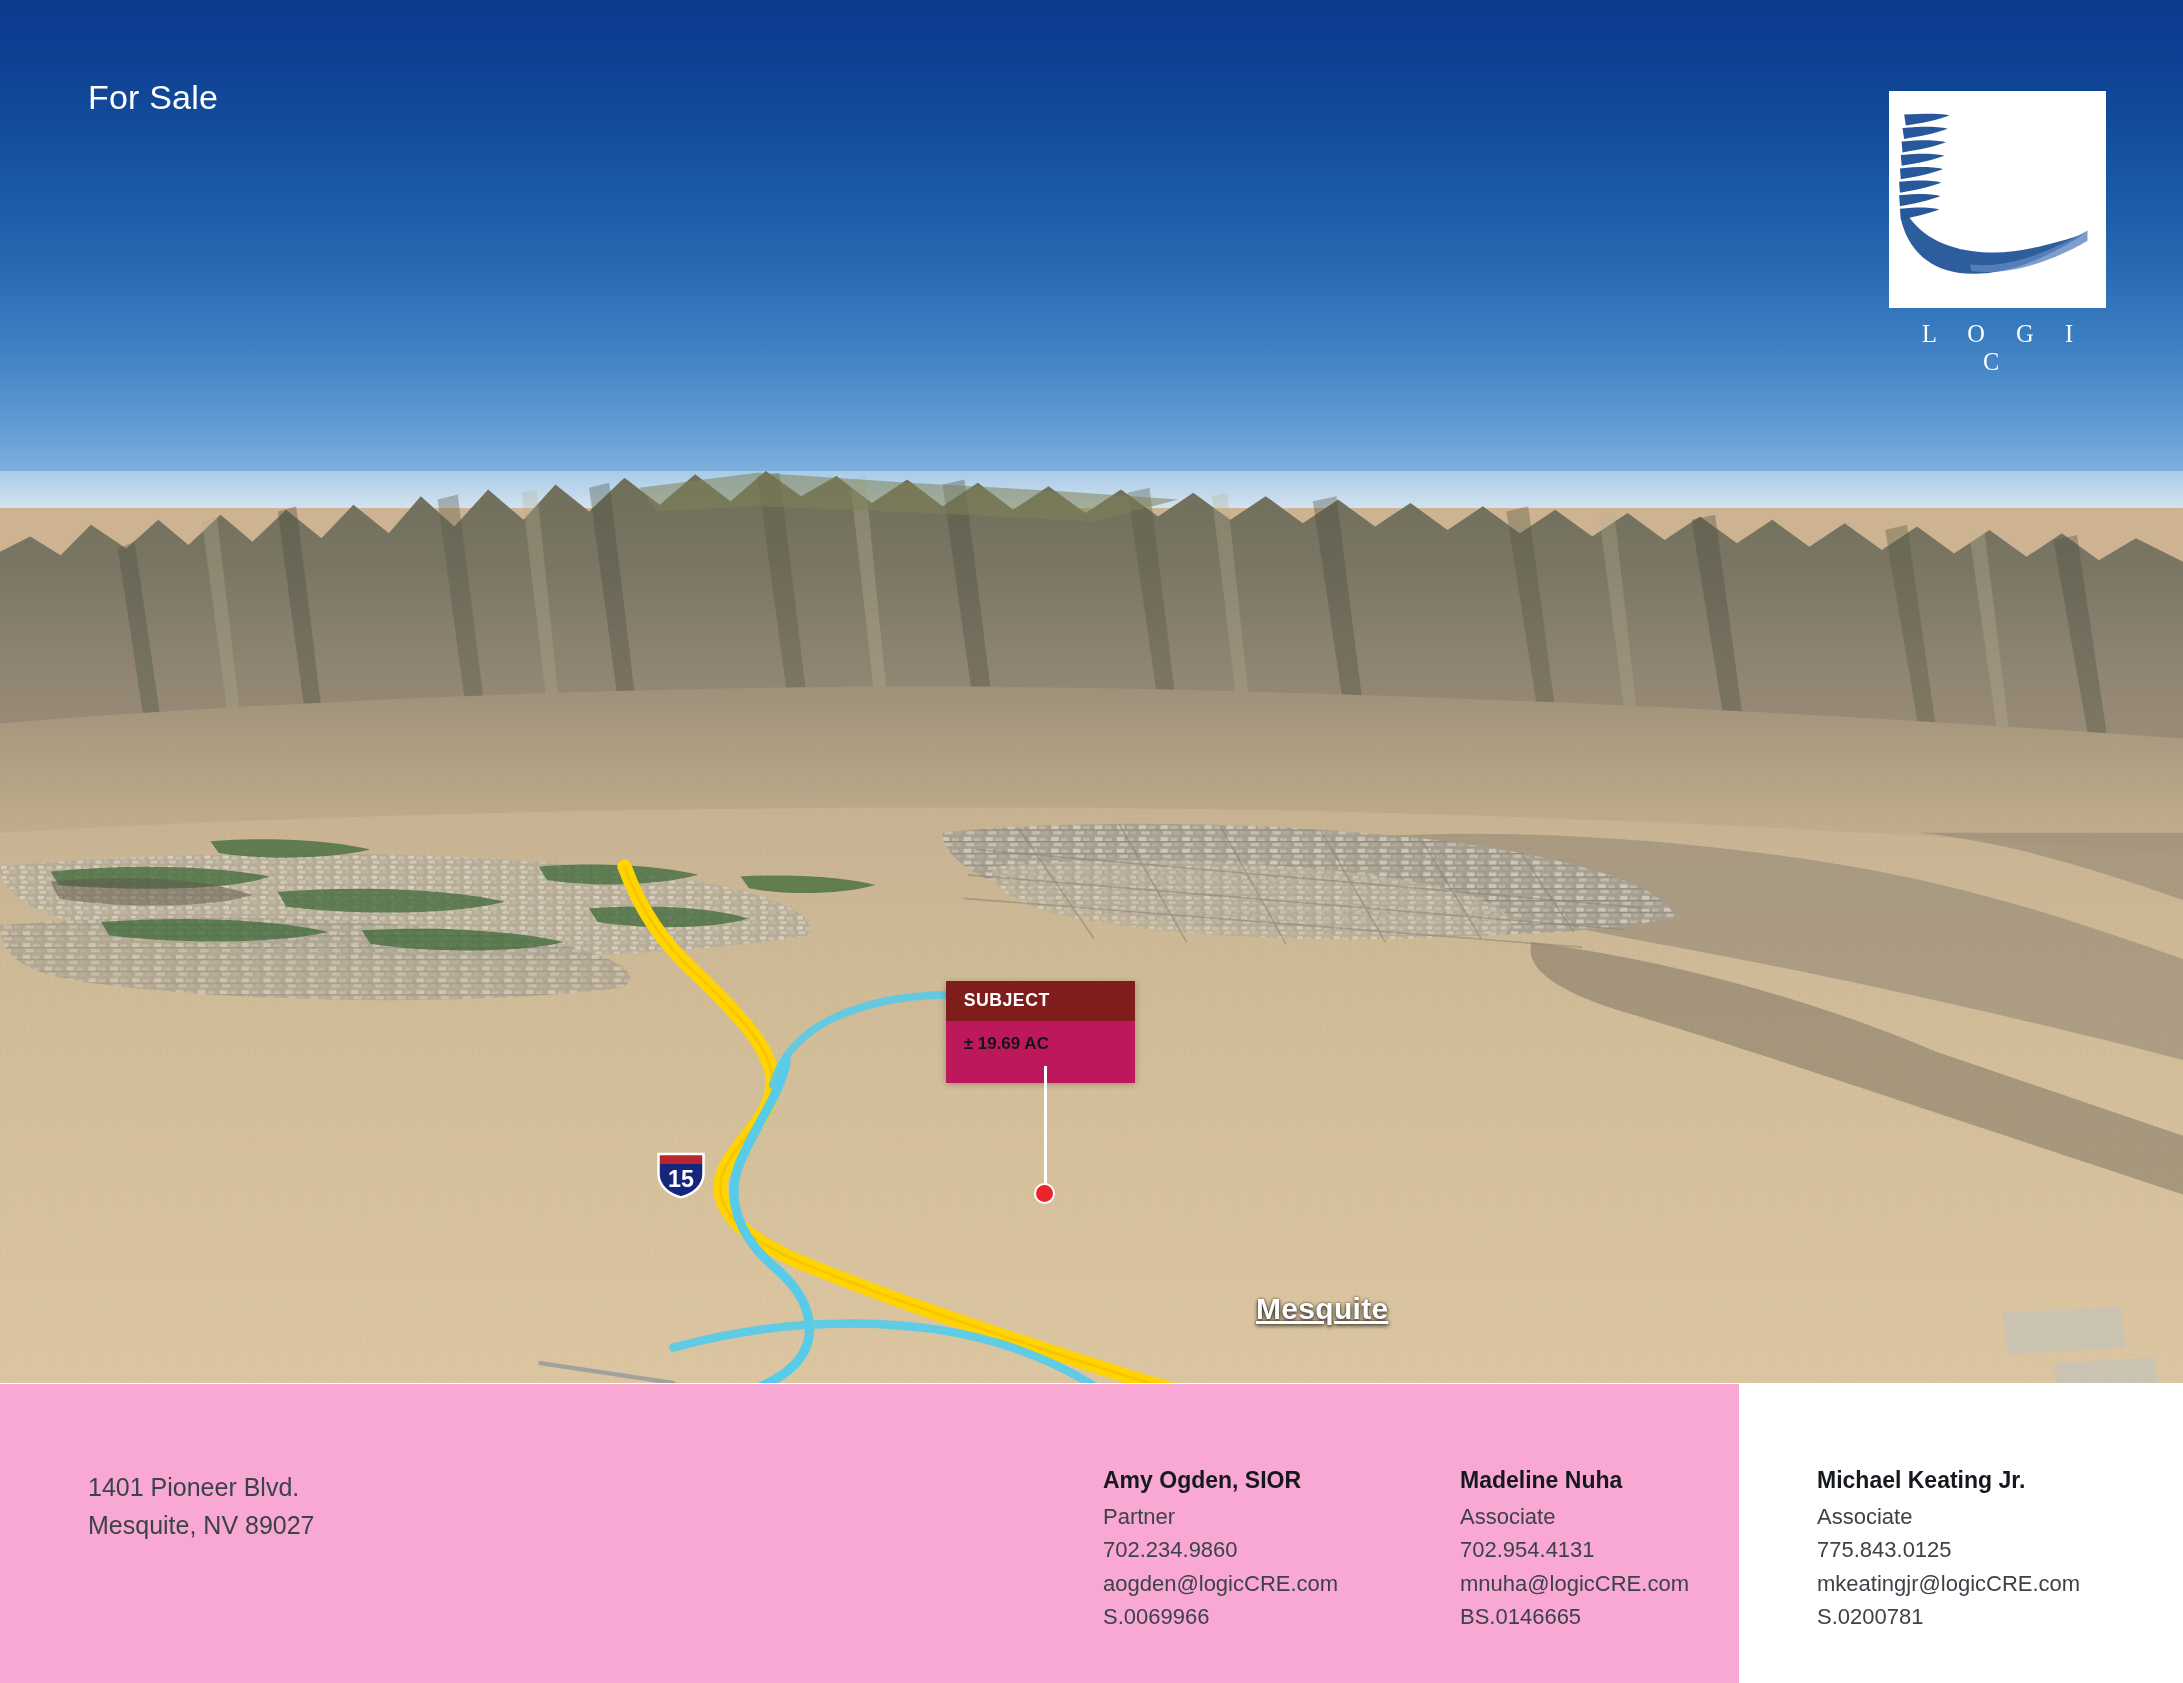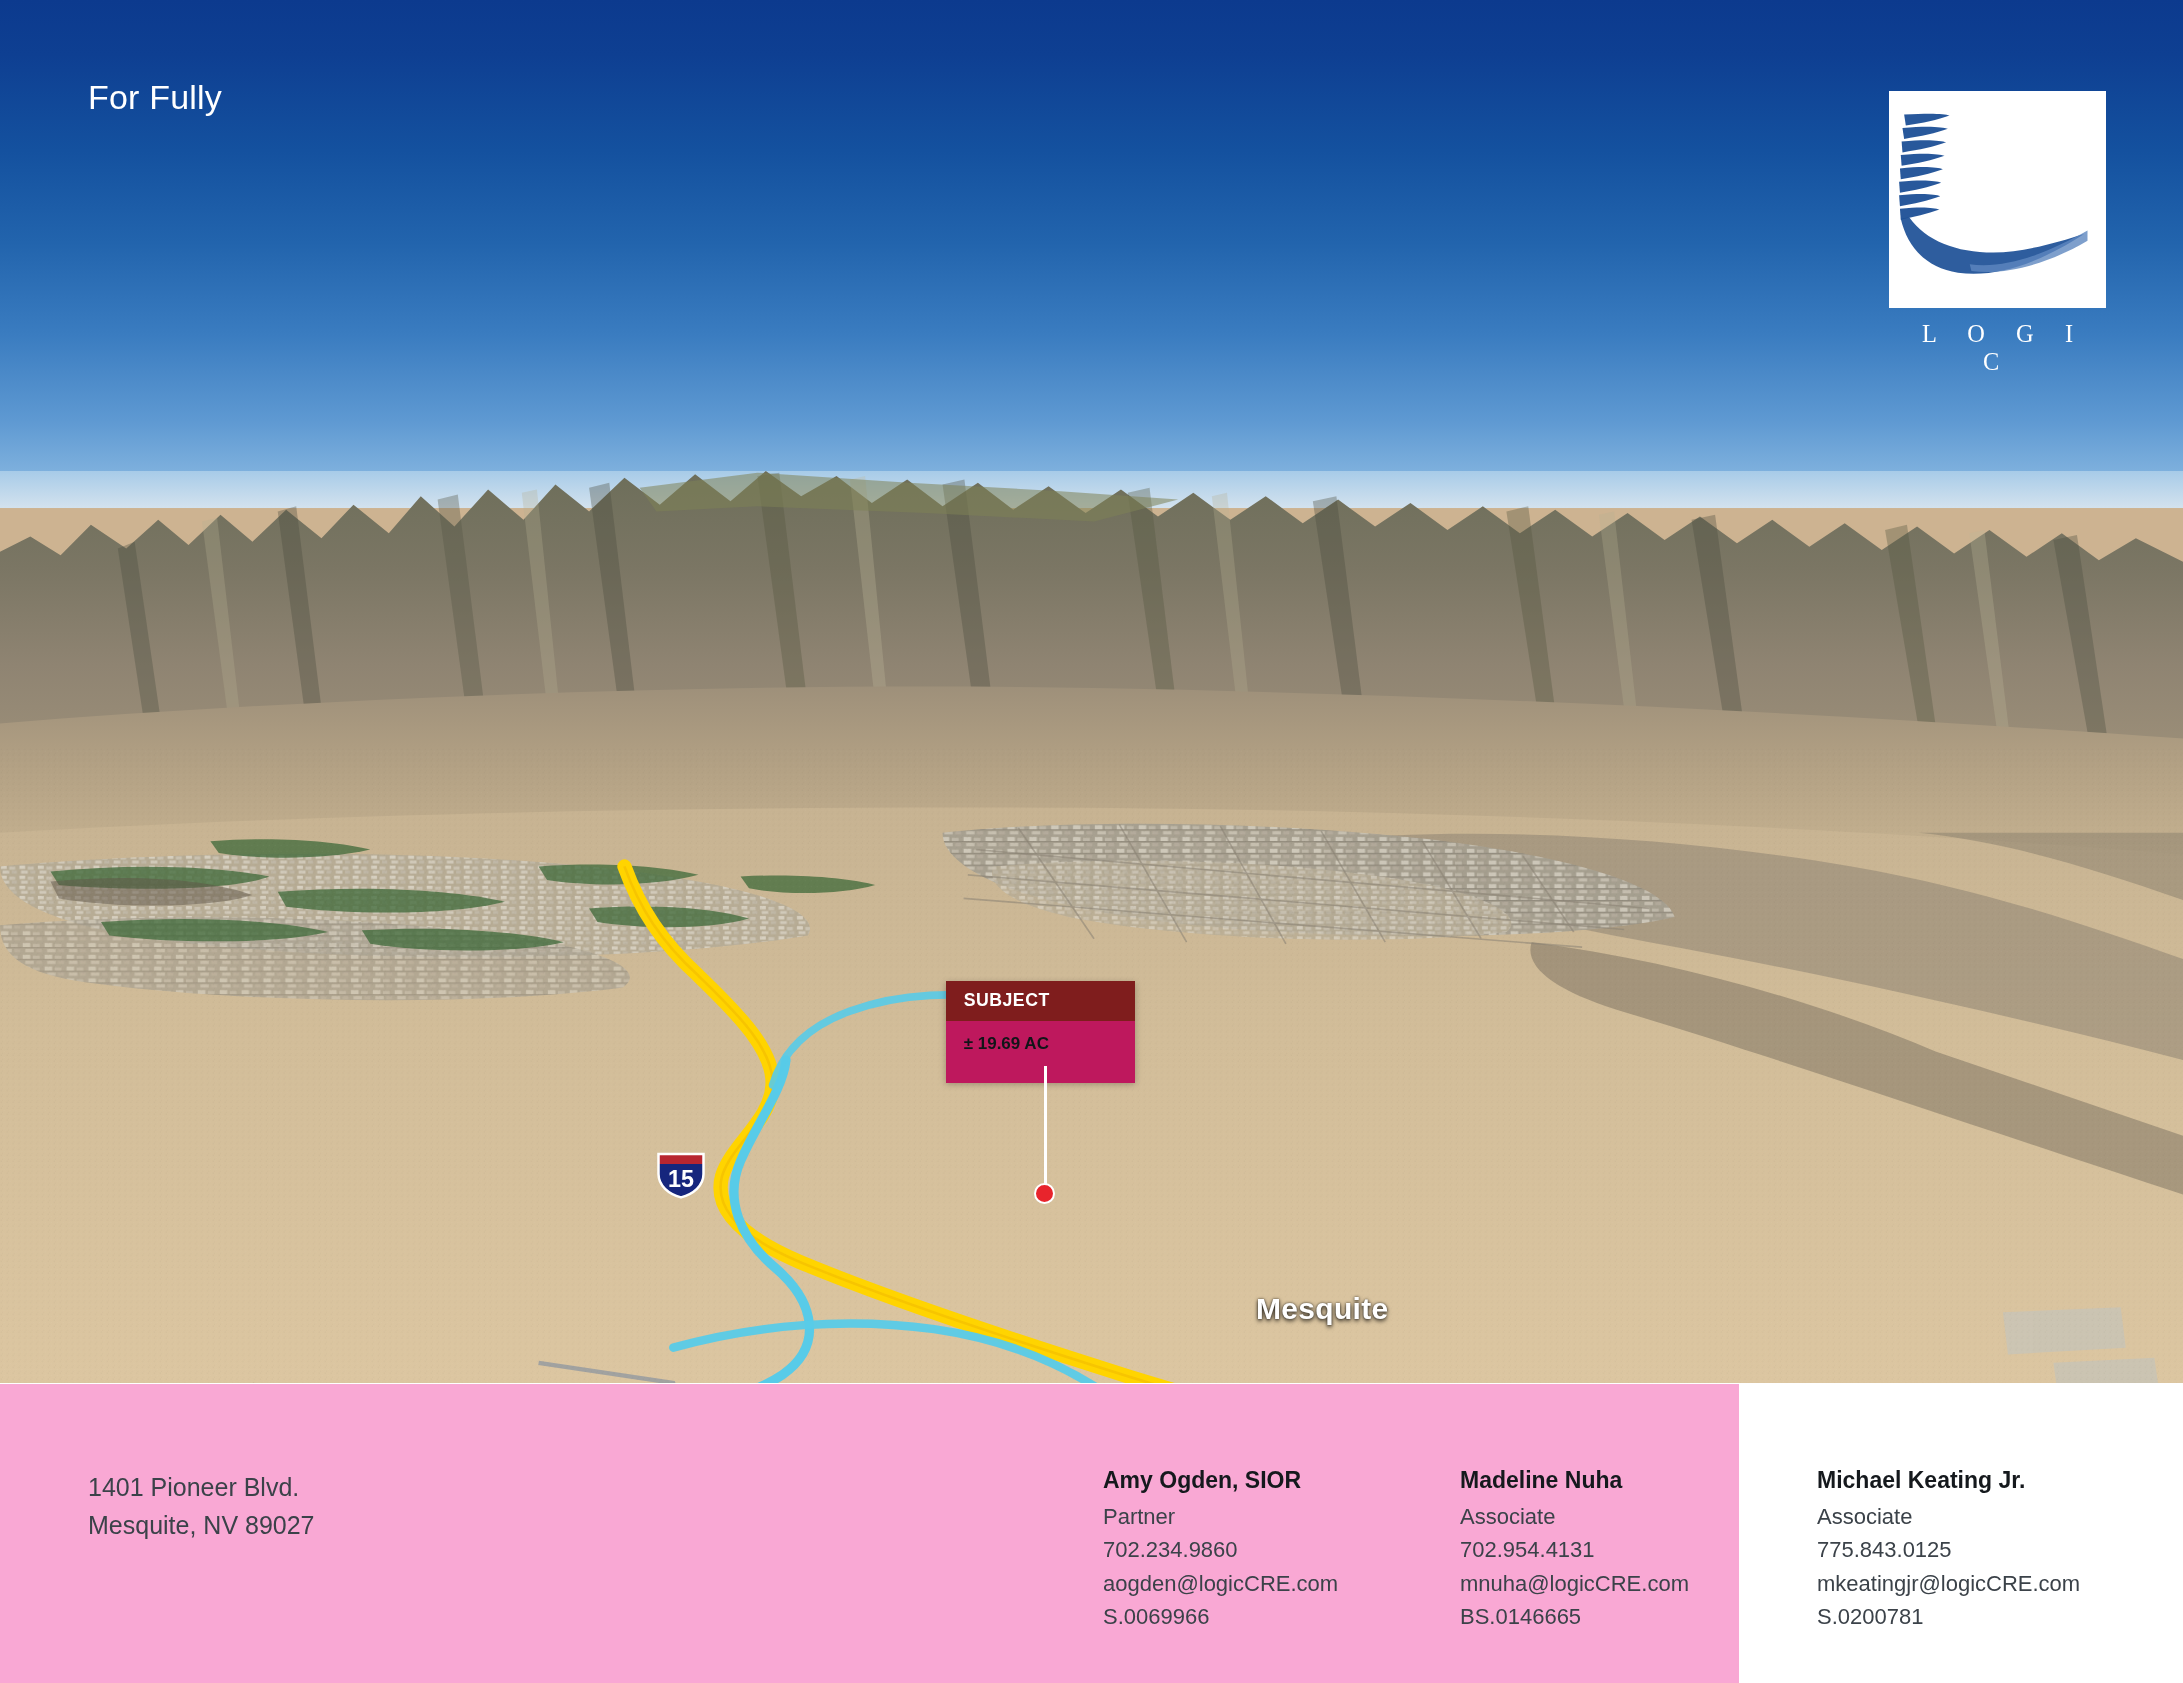--- a/index.html
+++ b/index.html
@@ -102,20 +102,21 @@
   }
   .map-layer { position: absolute; left: 0; top: 0; width: 2183px; height: 912px; }
   .map-svg { display: block; }
 
   
   .map-label {
     position: absolute;
     font-weight: 700;
     white-space: nowrap;
     pointer-events: none;
+    text-decoration: underline;
   }
   .city-label {
     left: 1256px;
     top: 821px;
     font-size: 30px;
     color: #ffffff;
     text-shadow: 0 1.7px 4.2px rgba(0,0,0,.75), 0 0 2.5px rgba(0,0,0,.6);
     letter-spacing: 0.3px;
   }
 
@@ -211,21 +212,21 @@
   }
   .contact span { display: block; }
 </style>
 </head>
 <body>
 
 <div class="flyer">
 
   <div class="header">
 
-    <div class="for-sale">For Fully</div>
+    <div class="for-sale">For Sale</div>
 
 
     <div class="logo-block">
       <div class="logo-mark">
         <svg viewBox="0 0 258 258" xmlns="http://www.w3.org/2000/svg">
           <rect x="0" y="0" width="258" height="258" fill="#ffffff"></rect>
           <g fill="#1c4f96">
             <path d="M18 28 C 50 26, 66 27, 72 29 C 58 34, 40 38, 20 41 Z" opacity=".95"></path>
             <path d="M16 44 C 48 41, 64 43, 70 45 C 56 50, 38 54, 18 57 Z" opacity=".95"></path>
             <path d="M15 60 C 46 57, 62 59, 68 61 C 54 66, 36 70, 16 73 Z" opacity=".95"></path>

